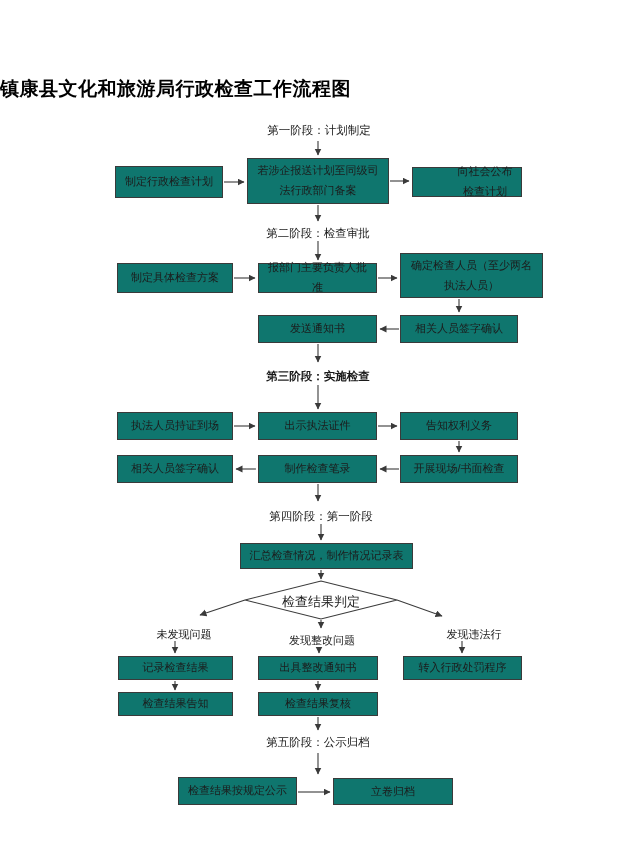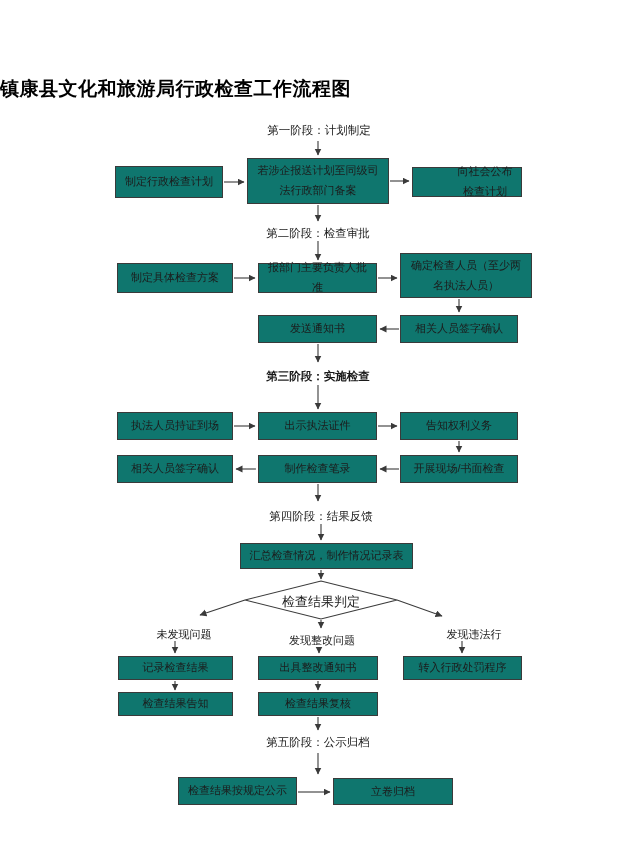--- a/index.html
+++ b/index.html
@@ -68,30 +68,30 @@
 </head>
 <body>
 
 <div id="page">
 
   <div class="title">镇康县文化和旅游局行政检查工作流程图</div>
 
   <div class="stage" style="left:319px;top:123px;">第一阶段：计划制定</div>
   <div class="stage" style="left:318px;top:226px;">第二阶段：检查审批</div>
   <div class="stage" style="left:318px;top:369px;font-weight:bold;">第三阶段：实施检查</div>
-  <div class="stage" style="left:321px;top:509px;">第四阶段：结果反馈</div>
+  <div class="stage" style="left:321px;top:509px;">第四阶段：第一阶段</div>
   <div class="stage" style="left:318px;top:735px;">第五阶段：公示归档</div>
 
   <div class="box" style="left:115px;top:166px;width:108px;height:32px;">制定行政检查计划</div>
   <div class="box" style="left:247px;top:158px;width:142px;height:46px;">若涉企报送计划至同级司法行政部门备案</div>
   <div class="box" style="left:412px;top:167px;width:110px;height:30px;padding-left:41px;">向社会公布检查计划</div>
 
   <div class="box" style="left:117px;top:263px;width:116px;height:30px;">制定具体检查方案</div>
   <div class="box" style="left:258px;top:263px;width:119px;height:30px;">报部门主要负责人批准</div>
-  <div class="box" style="left:400px;top:253px;width:132px;height:45px;">确定检查人员（至少两名执法人员）</div>
+  <div class="box" style="left:400px;top:253px;width:143px;height:45px;">确定检查人员（至少两名执法人员）</div>
   <div class="box" style="left:258px;top:315px;width:119px;height:28px;">发送通知书</div>
   <div class="box" style="left:400px;top:315px;width:118px;height:28px;">相关人员签字确认</div>
 
   <div class="box" style="left:117px;top:412px;width:116px;height:28px;">执法人员持证到场</div>
   <div class="box" style="left:258px;top:412px;width:119px;height:28px;">出示执法证件</div>
   <div class="box" style="left:400px;top:412px;width:118px;height:28px;">告知权利义务</div>
   <div class="box" style="left:117px;top:455px;width:116px;height:28px;">相关人员签字确认</div>
   <div class="box" style="left:258px;top:455px;width:119px;height:28px;">制作检查笔录</div>
   <div class="box" style="left:400px;top:455px;width:118px;height:28px;">开展现场/书面检查</div>
 

